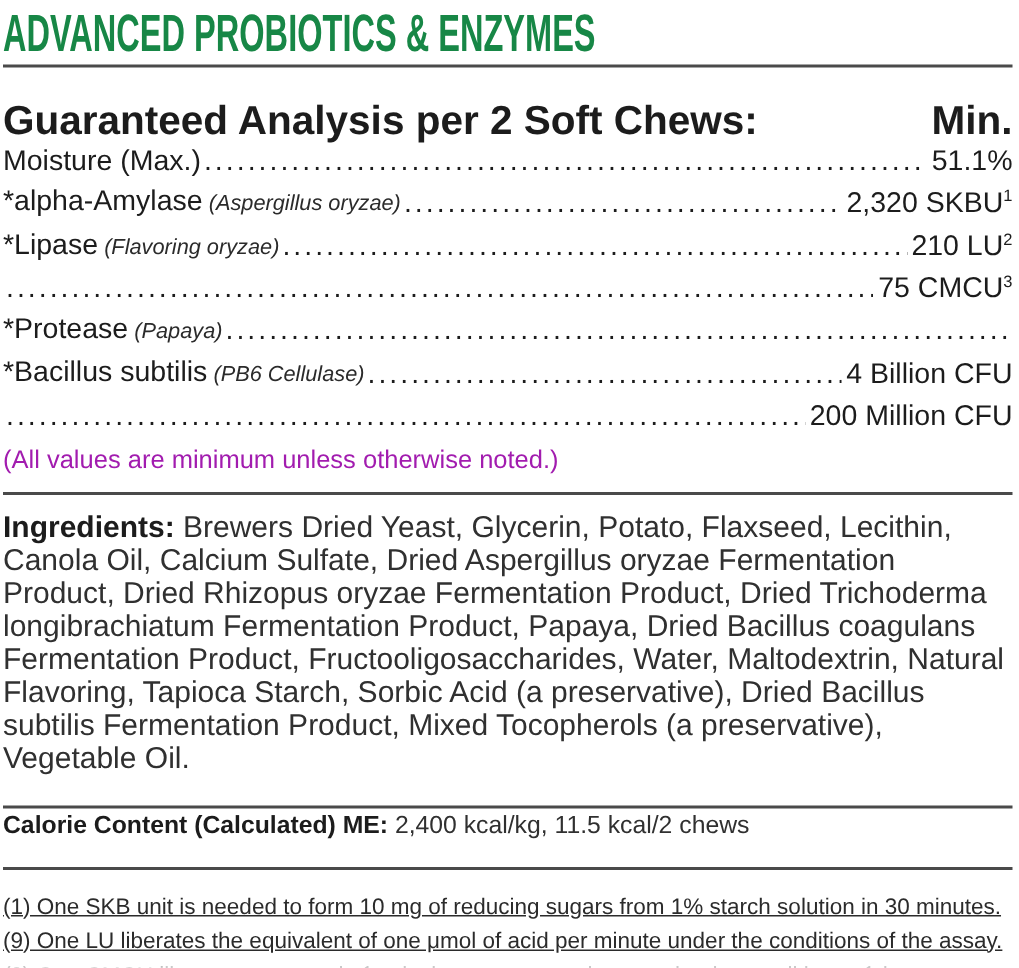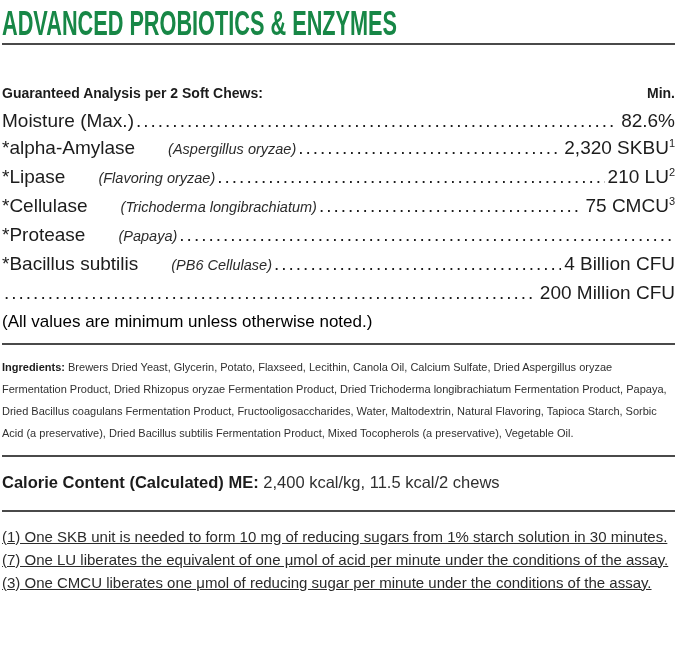--- a/index.html
+++ b/index.html
@@ -30,40 +30,39 @@
     margin:0;
   }
   .rule-1{margin-top:5px;}
   .rule-2{margin-top:10px;}
   .rule-3{margin-top:7px;}
   .rule-4{margin-top:13px;}
   .ga-head{
     display:flex;
     justify-content:space-between;
     align-items:baseline;
-    margin-top:36px;
-    font-size:14px;
+    margin-top:23px;
+    font-size:27px;
     font-weight:bold;
     color:#1c1c1c;
     line-height:24px;
   }
   .ga-rows{margin-top:2px;}
   .ga-row{
     display:flex;
-    align-items:flex-start;
+    align-items:center;
     font-size:19px;
     line-height:27px;
     color:#1c1c1c;
   }
   .ga-name{white-space:nowrap;}
   .ga-species{
     font-style:italic;
     font-size:14.5px;
     color:#2b2b2b;
-    margin-left:29px;
   }
   .leader{
     flex:1 1 auto;
     overflow:hidden;
     white-space:nowrap;
     margin:0 3px 0 2px;
     min-width:10px;
   }
   .leader::after{
     content:"..........................................................................................................................................";
@@ -73,37 +72,37 @@
   .ga-value{white-space:nowrap;}
   .ga-value sup{
     font-size:11px;
     line-height:0;
     vertical-align:7px;
   }
   .note-values{
     margin-top:5px;
     font-size:17px;
     line-height:22px;
-    color:#000000;
+    color:#a21caf;
   }
   .note-aafco{
     margin-top:7px;
     font-size:17.5px;
     line-height:23px;
     color:#262626;
   }
   .ingredients{
     margin-top:11px;
-    font-size:11px;
+    font-size:20px;
     line-height:22px;
     color:#303030;
   }
   .ingredients b{color:#1c1c1c;}
   .calorie{
-    margin-top:15px;
+    margin-top:1px;
     font-size:16.5px;
     line-height:21px;
     color:#303030;
   }
   .calorie b{color:#1c1c1c;}
   .footnotes{
     margin-top:13px;
     font-size:15px;
     line-height:23px;
     color:#2b2b2b;
@@ -121,34 +120,33 @@
 
   <div class="ga-head">
     <span>Guaranteed Analysis per 2 Soft Chews:</span>
     <span>Min.</span>
   </div>
 
   <div class="ga-rows">
       <div class="ga-row">
         <span class="ga-name">Moisture (Max.)</span>
         <span class="leader"></span>
-        <span class="ga-value">82.6%</span>
+        <span class="ga-value">51.1%</span>
       </div>
       <div class="ga-row">
         <span class="ga-name">*alpha-Amylase<span class="ga-species"> (Aspergillus oryzae)</span></span>
         <span class="leader"></span>
         <span class="ga-value">2,320 SKBU<sup>1</sup></span>
       </div>
       <div class="ga-row">
         <span class="ga-name">*Lipase<span class="ga-species"> (Flavoring oryzae)</span></span>
         <span class="leader"></span>
         <span class="ga-value">210 LU<sup>2</sup></span>
       </div>
       <div class="ga-row">
-        <span class="ga-name">*Cellulase<span class="ga-species"> (Trichoderma longibrachiatum)</span></span>
         <span class="leader"></span>
         <span class="ga-value">75 CMCU<sup>3</sup></span>
       </div>
       <div class="ga-row">
         <span class="ga-name">*Protease<span class="ga-species"> (Papaya)</span></span>
         <span class="leader"></span>
       </div>
       <div class="ga-row">
         <span class="ga-name">*Bacillus subtilis<span class="ga-species"> (PB6 Cellulase)</span></span>
         <span class="leader"></span>
@@ -168,17 +166,17 @@
   <p class="ingredients"><b>Ingredients:</b> <span>Brewers Dried Yeast, Glycerin, Potato, Flaxseed, Lecithin, Canola Oil, Calcium Sulfate, Dried Aspergillus oryzae Fermentation Product, Dried Rhizopus oryzae Fermentation Product, Dried Trichoderma longibrachiatum Fermentation Product, Papaya, Dried Bacillus coagulans Fermentation Product, Fructooligosaccharides, Water, Maltodextrin, Natural Flavoring,  Tapioca Starch, Sorbic Acid (a preservative), Dried Bacillus subtilis Fermentation Product, Mixed Tocopherols (a preservative), Vegetable Oil.</span></p>
 
   <hr class="rule rule-3">
 
   <p class="calorie"><b>Calorie Content (Calculated) ME:</b> <span>2,400 kcal/kg, 11.5 kcal/2 chews</span></p>
 
   <hr class="rule rule-4">
 
   <div class="footnotes">
       <div class="footnote-line">(1) One SKB unit is needed to form 10 mg of reducing sugars from 1% starch solution in 30 minutes.</div>
-      <div class="footnote-line">(7) One LU liberates the equivalent of one μmol of acid per minute under the conditions of the assay.</div>
+      <div class="footnote-line">(9) One LU liberates the equivalent of one μmol of acid per minute under the conditions of the assay.</div>
       <div class="footnote-line">(3) One CMCU liberates one μmol of reducing sugar per minute under the conditions of the assay.</div>
     </div>
 
 </div>
 
 </body></html>

